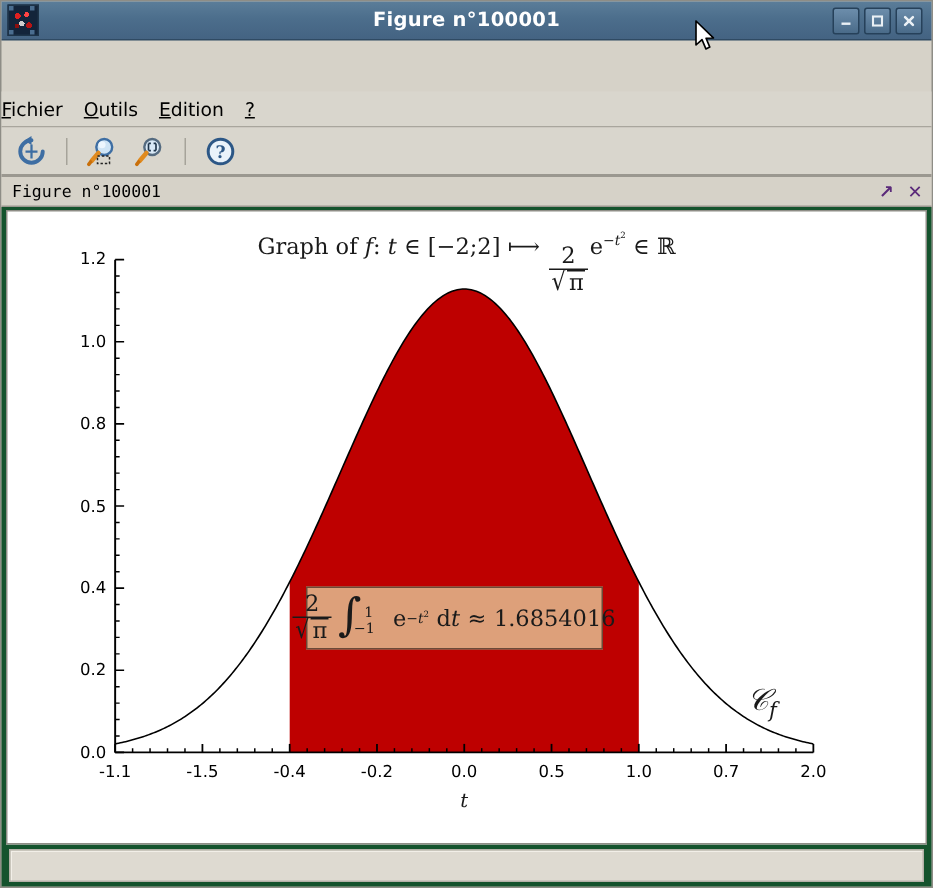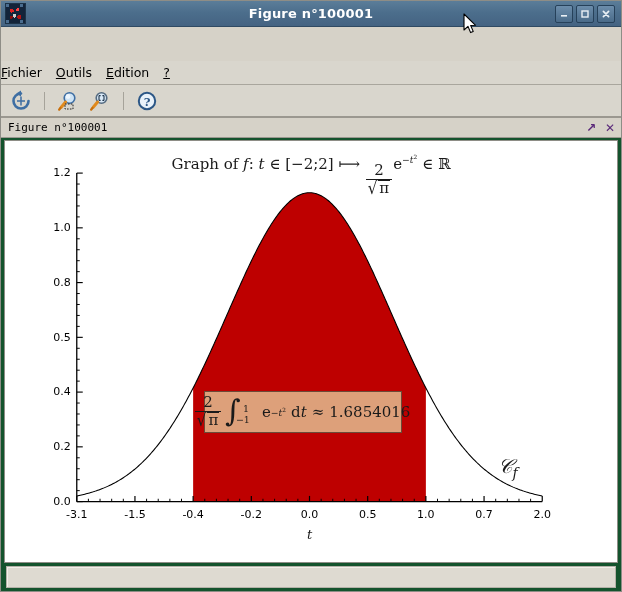--- a/index.html
+++ b/index.html
@@ -484,21 +484,21 @@
       <div id="ylabels">
           <div class="ytick" style="right: 89.2508%; top: 84.0807%;">0.0</div>
           <div class="ytick" style="right: 89.2508%; top: 71.0762%;">0.2</div>
           <div class="ytick" style="right: 89.2508%; top: 58.0717%;">0.4</div>
           <div class="ytick" style="right: 89.2508%; top: 45.0673%;">0.5</div>
           <div class="ytick" style="right: 89.2508%; top: 32.0628%;">0.8</div>
           <div class="ytick" style="right: 89.2508%; top: 19.0583%;">1.0</div>
           <div class="ytick" style="right: 89.2508%; top: 6.05381%;">1.2</div>
         </div>
       <div id="xlabels">
-          <div class="xtick" style="left: 8.14332%; width: 7.16612%; top: 87.2197%;">-3.1</div>
+          <div class="xtick" style="left: 8.14332%; width: 7.16612%; top: 87.2197%;">-1.1</div>
           <div class="xtick" style="left: 17.6507%; width: 7.16612%; top: 87.2197%;">-1.5</div>
           <div class="xtick" style="left: 27.158%; width: 7.16612%; top: 87.2197%;">-0.4</div>
           <div class="xtick" style="left: 36.6653%; width: 7.16612%; top: 87.2197%;">-0.2</div>
           <div class="xtick" style="left: 46.1726%; width: 7.16612%; top: 87.2197%;">0.0</div>
           <div class="xtick" style="left: 55.68%; width: 7.16612%; top: 87.2197%;">0.5</div>
           <div class="xtick" style="left: 65.1873%; width: 7.16612%; top: 87.2197%;">1.0</div>
           <div class="xtick" style="left: 74.6946%; width: 7.16612%; top: 87.2197%;">0.7</div>
           <div class="xtick" style="left: 84.202%; width: 7.16612%; top: 87.2197%;">2.0</div>
         </div>
 

